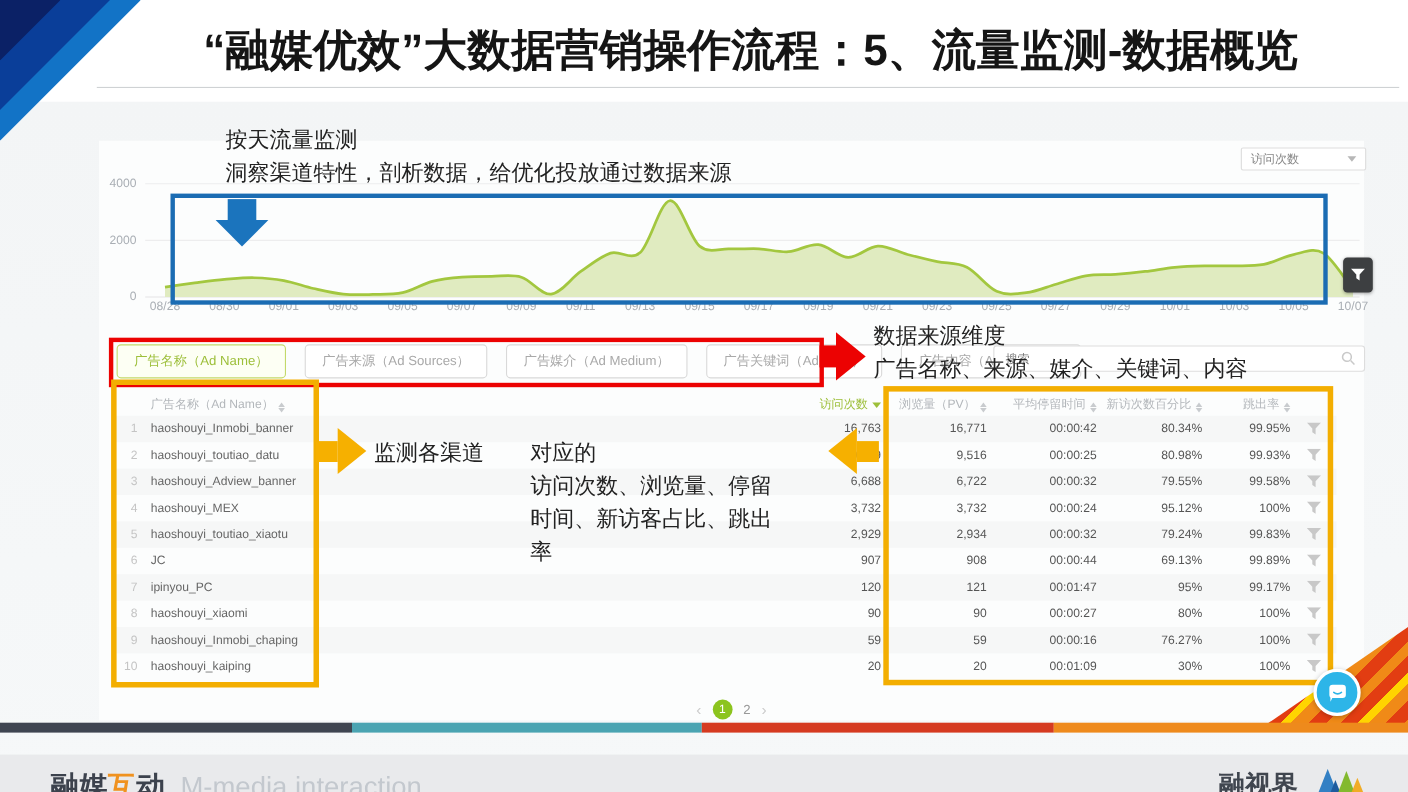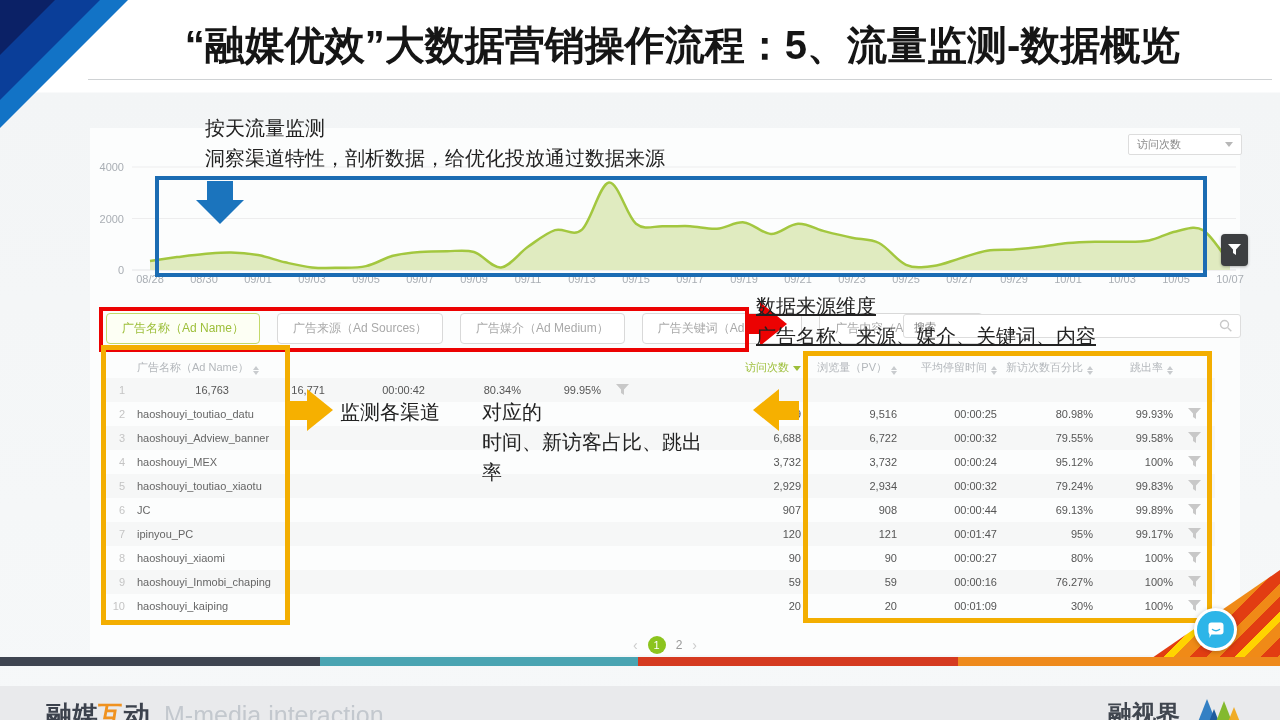--- a/index.html
+++ b/index.html
@@ -68,21 +68,21 @@
   .red-arrow-head{left:760px;top:302px;width:0;height:0;border-top:22px solid transparent;border-bottom:22px solid transparent;border-left:27px solid #ec0202;}
   .yellow-rect-left{left:101px;top:345px;width:179px;height:270px;border:5px solid #f3ae01;}
   .yellow-rect-right{left:803px;top:351px;width:399px;height:262px;border:5px solid #f3ae01;}
   .oarrow-r-shaft{left:287px;top:401px;width:20px;height:19px;background:#f6b000;}
   .oarrow-r-head{left:307px;top:389px;width:0;height:0;border-top:21px solid transparent;border-bottom:21px solid transparent;border-left:26px solid #f6b000;}
   .oarrow-l-head{left:753px;top:389px;width:0;height:0;border-top:21px solid transparent;border-bottom:21px solid transparent;border-right:26px solid #f6b000;}
   .oarrow-l-shaft{left:779px;top:401px;width:20px;height:19px;background:#f6b000;}
   
   .ann{position:absolute;color:#222;font-size:20px;line-height:30px;z-index:6;}
   .ann-top{left:205px;top:113px;}
-  .ann-dim{left:756px;top:291px;text-decoration:underline;}
+  .ann-dim{left:794px;top:291px;}
   .ann-monitor{left:340px;top:397px;}
   .ann-metrics{left:482px;top:397px;width:260px;}
   
   .chat-bubble{position:absolute;left:1194px;top:608px;width:37px;height:37px;border-radius:50%;background:#2db5e8;border:3px solid #fff;
                display:flex;align-items:center;justify-content:center;box-shadow:0 1px 5px rgba(0,0,0,.25);cursor:pointer;z-index:8;}
   
   .corner-br{position:absolute;left:1152px;top:570px;width:128px;height:88px;clip-path:polygon(100% 0,100% 100%,0 100%);
              background:repeating-linear-gradient(135deg,#f08a17 0 9px,#e23d12 9px 20px,#ffd400 20px 27px,#f08a17 27px 38px,#e23d12 38px 50px);z-index:7;}
   
   .strip{position:absolute;left:0;top:657px;width:1280px;height:9px;display:flex;z-index:9;}
@@ -196,20 +196,21 @@
             <i class="dn"></i>
           </span></div>
         <div class="c-bounce"><span>跳出率</span><span class="sort">
             <i class="up"></i>
             <i class="dn"></i>
           </span></div>
         <div class="c-funnel"></div>
       </div>
       <div class="trow striped">
         <div class="c-idx">1</div>
+        <div class="c-name">haoshouyi_Inmobi_banner</div>
         <div class="c-v">16,763</div>
         <div class="c-pv">16,771</div>
         <div class="c-time">00:00:42</div>
         <div class="c-new">80.34%</div>
         <div class="c-bounce">99.95%</div>
         <div class="c-funnel">
           <svg width="13" height="12" viewBox="0 0 13 12">
             <path d="M0 0 H13 L8 5.5 V11 L5 9 V5.5 Z" fill="#c8c8c8"></path>
           </svg>
         </div>
@@ -366,20 +367,21 @@
     <div>按天流量监测</div>
     <div>洞察渠道特性，剖析数据，给优化投放通过数据来源</div>
   </div>
   <div class="ann ann-dim">
     <div>数据来源维度</div>
     <div>广告名称、来源、媒介、关键词、内容</div>
   </div>
   <div class="ann ann-monitor">监测各渠道</div>
   <div class="ann ann-metrics">
     <div>对应的</div>
+    <div>访问次数、浏览量、停留</div>
     <div>时间、新访客占比、跳出</div>
     <div>率</div>
   </div>
 
   <div class="chat-bubble">
     <svg width="20" height="18" viewBox="0 0 20 18">
       <rect x="2.5" y="1.5" width="15" height="12" rx="3" fill="#ffffff"></rect>
       <path d="M6 12 L3.5 17 L3.5 12 Z" fill="#ffffff"></path>
       <path d="M6.5 8.5 Q10 11 13.5 8.5" stroke="#2db5e8" stroke-width="1.5" fill="none" stroke-linecap="round"></path>
     </svg>

